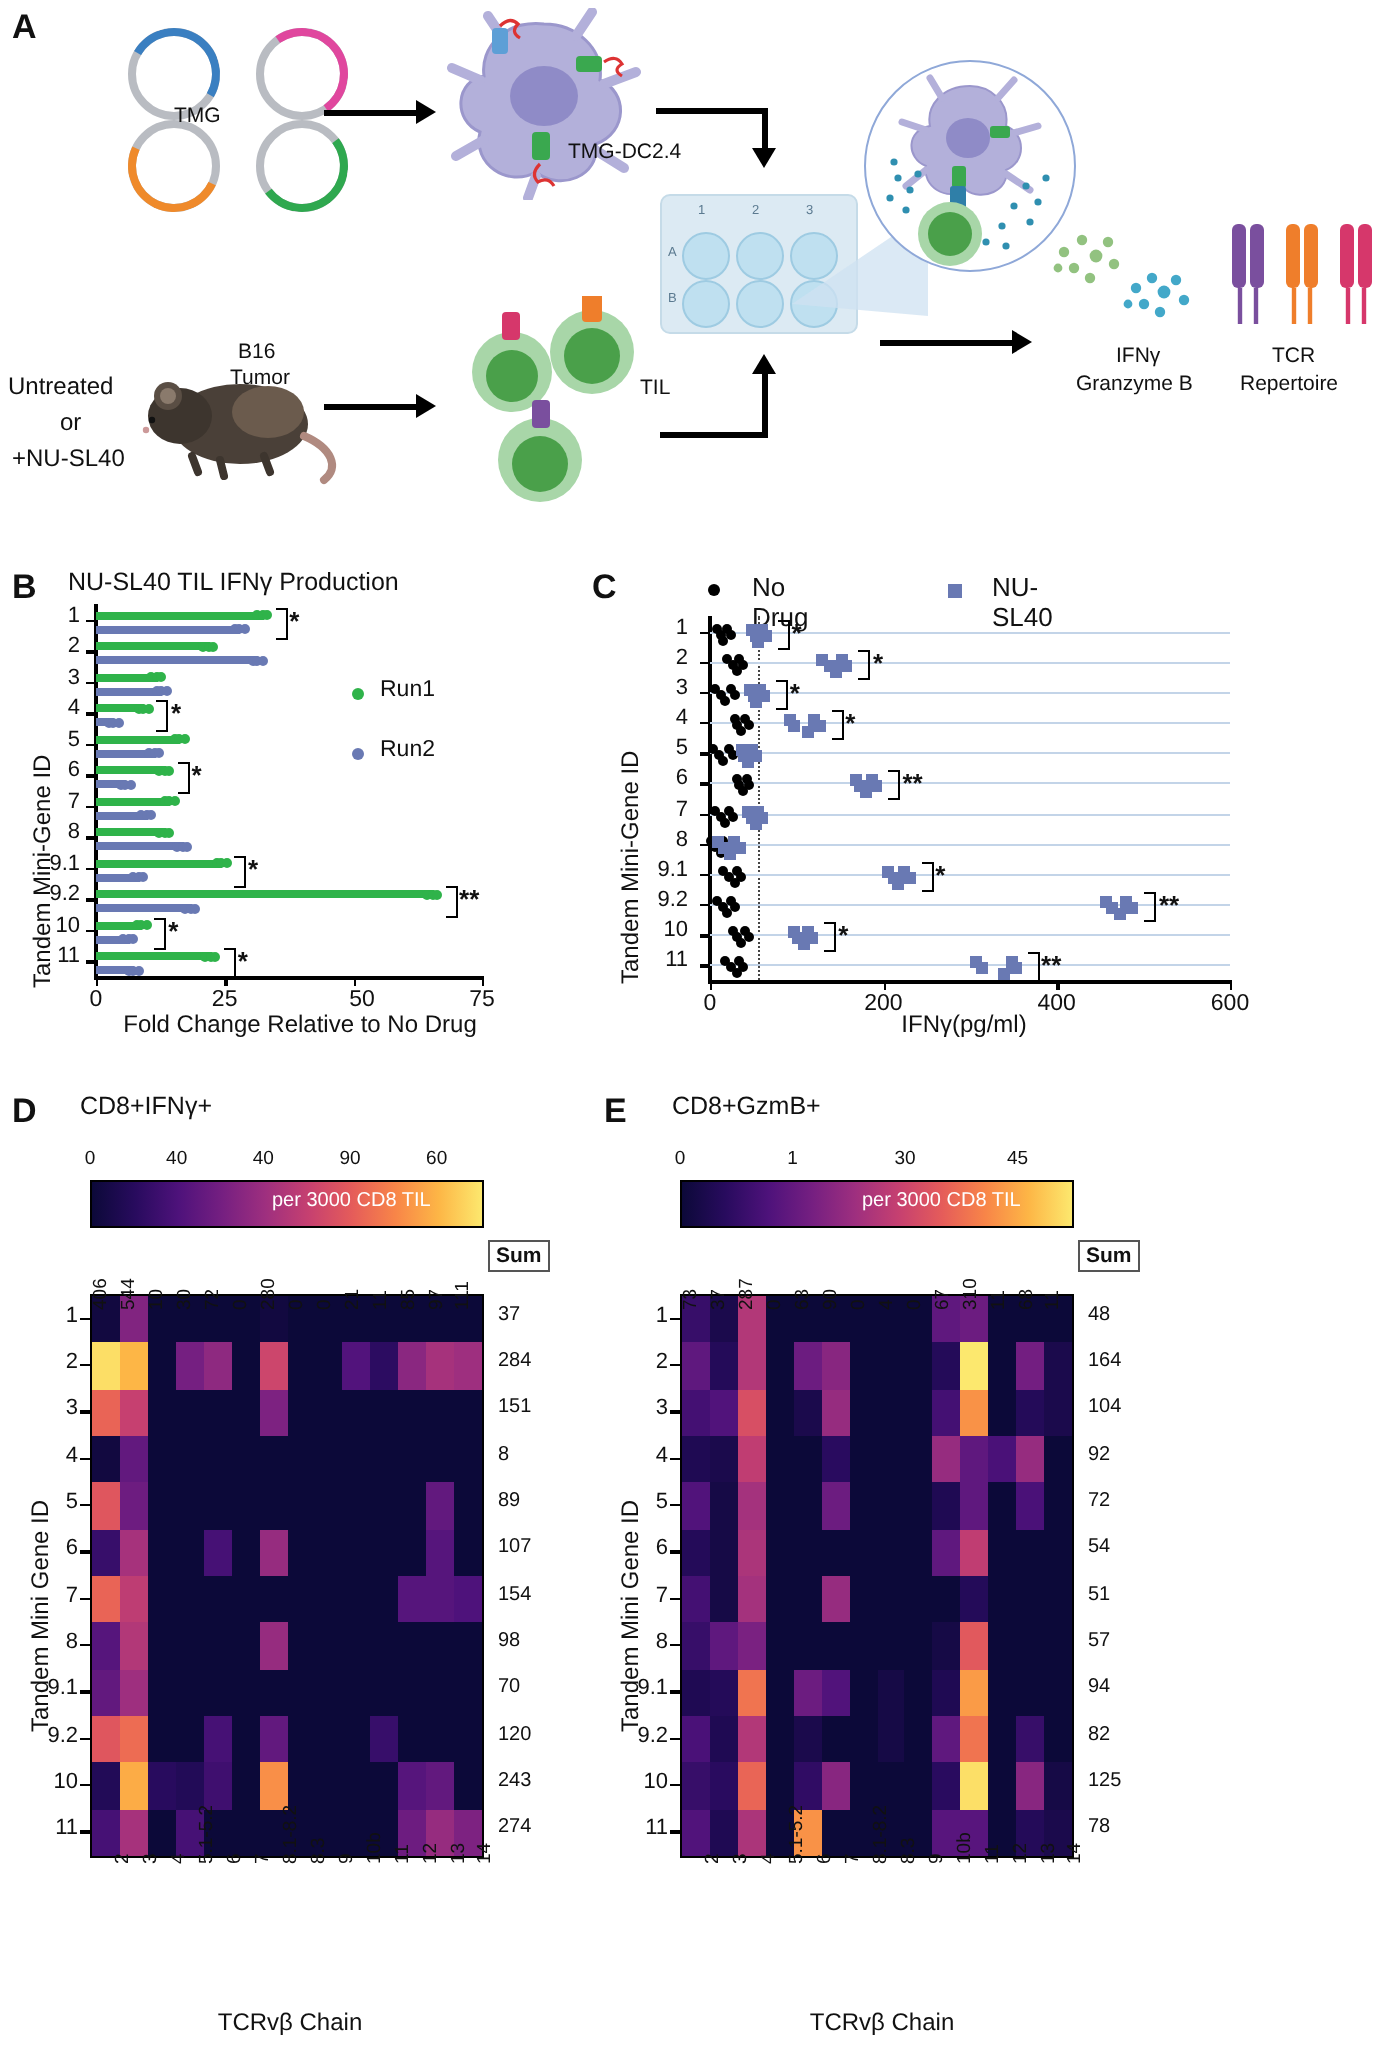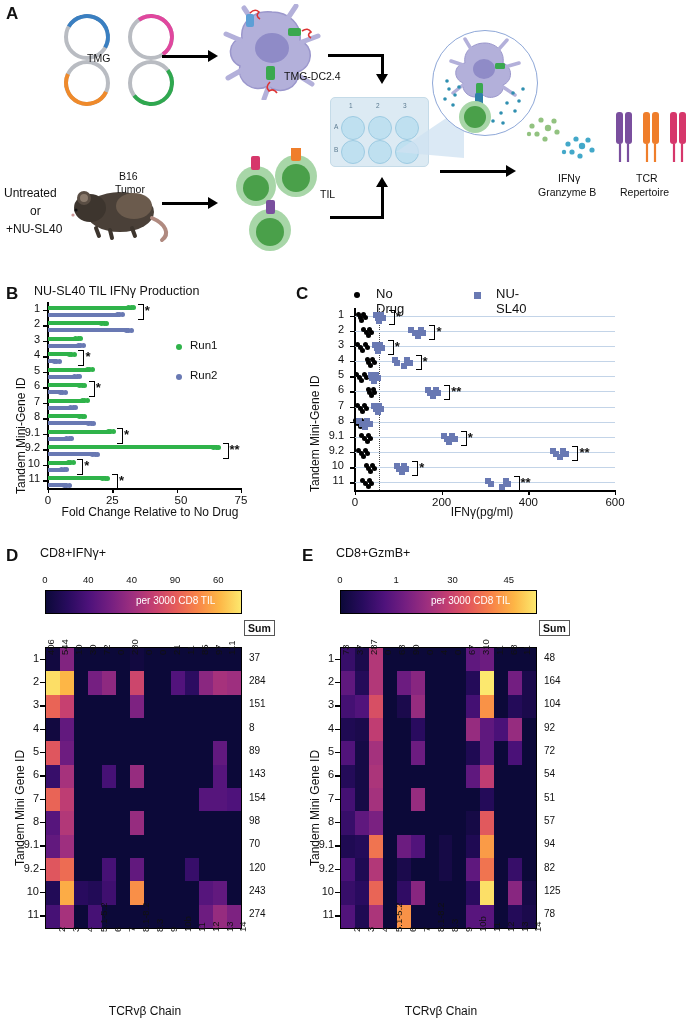--- a/index.html
+++ b/index.html
@@ -824,21 +824,21 @@
       <div class="axisline" style="left:40px;top:356px;width:5px;height:1.2px;"></div>
       <div class="rowlab" style="left:5px;top:372.3333333333333px;">11</div>
       <div class="axisline" style="left:40px;top:379.3333333333333px;width:5px;height:1.2px;"></div>
     </div>
   <div id="d-rowsums">
       <div class="rowsum" style="left:249px;top:115.66666666666667px;">37</div>
       <div class="rowsum" style="left:249px;top:139px;">284</div>
       <div class="rowsum" style="left:249px;top:162.33333333333331px;">151</div>
       <div class="rowsum" style="left:249px;top:185.66666666666666px;">8</div>
       <div class="rowsum" style="left:249px;top:208.99999999999997px;">89</div>
-      <div class="rowsum" style="left:249px;top:232.33333333333331px;">143</div>
+      <div class="rowsum" style="left:249px;top:232.33333333333331px;">107</div>
       <div class="rowsum" style="left:249px;top:255.66666666666669px;">154</div>
       <div class="rowsum" style="left:249px;top:279px;">98</div>
       <div class="rowsum" style="left:249px;top:302.3333333333333px;">70</div>
       <div class="rowsum" style="left:249px;top:325.6666666666667px;">120</div>
       <div class="rowsum" style="left:249px;top:349px;">243</div>
       <div class="rowsum" style="left:249px;top:372.3333333333333px;">274</div>
     </div>
   <div class="sumbox" style="left:244px;top:84px;">Sum</div>
   <div id="d-xcats">
       <div class="xcat" style="left:56.42142857142857px;top:396px;">2</div>

